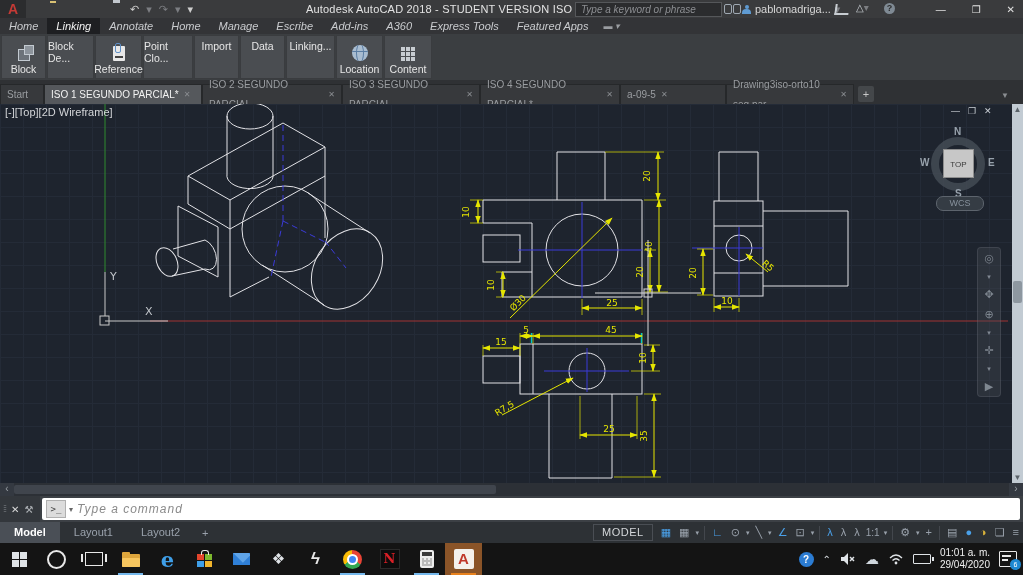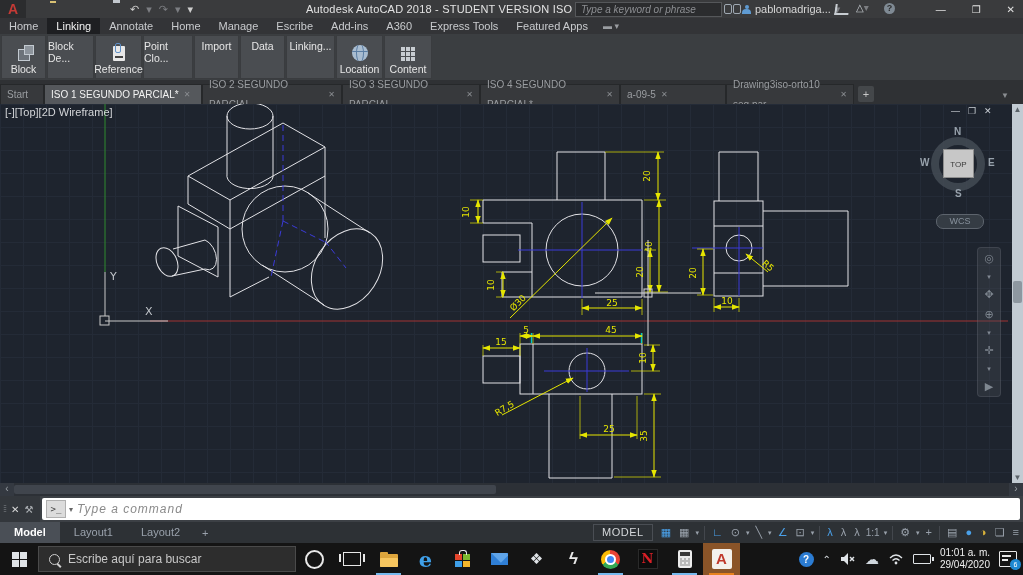--- a/index.html
+++ b/index.html
@@ -35,21 +35,21 @@
   #cart-icon{left:835px;top:4px;width:12px;height:9px;border-bottom:2px solid #c8cdd2;
              border-left:2px solid #c8cdd2;transform:skewX(-8deg);}
   #a360-tri{left:856px;top:2px;color:#c8cdd2;font-size:10px;}
   #help-icon{left:884px;top:3px;width:11px;height:11px;border-radius:50%;background:#7f8a94;color:#2c2d2f;
              font-size:9px;font-weight:bold;text-align:center;line-height:11px;}
   #win-btns{right:8px;top:0;height:18px;display:flex;gap:26px;color:#e0e0e0;font-size:10px;align-items:center;}
   .g-min::before{content:"—";} .g-max::before{content:"❐";} .g-close::before{content:"✕";}
 
   
   #menubar{left:0;top:18px;width:1023px;height:16px;background:#333437;display:flex;align-items:stretch;
-           font-size:11px;color:#c9cbce;}
+           font-size:11px;color:#c9cbce;font-style:italic;}
   .mtab{padding:0 9px;line-height:16px;}
   .mtab.active{background:#1e1f22;color:#f2f2f2;}
   #ribbon-collapse{margin-left:6px;line-height:16px;color:#9a9da1;font-size:9px;}
 
   
   #ribbon{left:0;top:34px;width:1023px;height:46px;background:#3b3e41;display:flex;}
   .rcell{height:44px;margin:1px 0 0 1px;background:#4a4d51;border:1px solid #3a3c3f;
          color:#e6e6e6;font-size:10.5px;position:relative;flex:none;
          display:flex;flex-direction:column;align-items:center;justify-content:flex-end;padding-bottom:3px;box-sizing:border-box;}
   .rcell.toplabel{justify-content:flex-start;padding-top:4px;}
@@ -82,21 +82,21 @@
   #canvas{left:0;top:104px;width:1023px;height:379px;background:#1e242e;overflow:hidden;
     background-image:linear-gradient(#242b37 1px,transparent 1px),linear-gradient(90deg,#242b37 1px,transparent 1px);
     background-size:23px 23px;}
   #drawsvg{position:absolute;left:0;top:0;}
   #vp-label{left:5px;top:2px;color:#d4d6d9;font-size:11px;}
   #vp-ctrl{left:951px;top:2px;display:flex;gap:8px;color:#c9ced4;font-size:9px;}
   #vc-ring{left:931px;top:33px;width:54px;height:54px;border-radius:50%;border:8px solid rgba(72,80,90,.75);box-sizing:border-box;}
   .vc-letter{color:#98a2ac;font-size:10px;font-weight:bold;}
   #vc-top{left:943px;top:45px;width:31px;height:29px;background:#c7c7c7;border:1px solid #8e8e8e;
           color:#3a3a3a;font-size:8px;text-align:center;line-height:29px;box-sizing:border-box;}
-  #wcs-pill{left:936px;top:110px;width:46px;height:13px;border:1px solid #5d646d;border-radius:7px;background:#353c44;
+  #wcs-pill{left:936px;top:92px;width:46px;height:13px;border:1px solid #5d646d;border-radius:7px;background:#353c44;
             color:#87919c;font-size:9px;line-height:13px;text-align:center;}
   #navbar{left:977px;top:143px;width:22px;height:148px;background:rgba(70,76,84,.45);
           border:1px solid rgba(140,146,155,.25);border-radius:4px;display:flex;flex-direction:column;
           align-items:center;justify-content:space-around;color:#97a0a9;font-size:11px;opacity:.8;}
   #navbar span{line-height:1;}
   #vscroll{right:0;top:0;width:11px;height:379px;background:#c2cbd3;}
   #vthumb{left:1px;top:177px;width:9px;height:22px;background:#8d97a0;border-radius:2px;}
   .varrow{width:11px;text-align:center;color:#5a6269;font-size:8px;position:absolute;}
 
   
@@ -575,24 +575,20 @@
 
   <div id="taskbar" class="abs">
     <div id="start-btn">
       <div class="winlogo">
           <div></div>
           <div></div>
           <div></div>
           <div></div>
         </div>
     </div>
-    <div id="tb-search">
-      <span class="mag"></span>
-      <span>Escribe aquí para buscar</span>
-    </div>
     <div class="tbslot">
         <span class="cortana"></span>
       </div>
     <div class="tbslot">
         <span class="taskview"></span>
       </div>
     <div class="tbslot">
       <span class="folder-back">
           <span class="folder-front"></span>
         </span>

